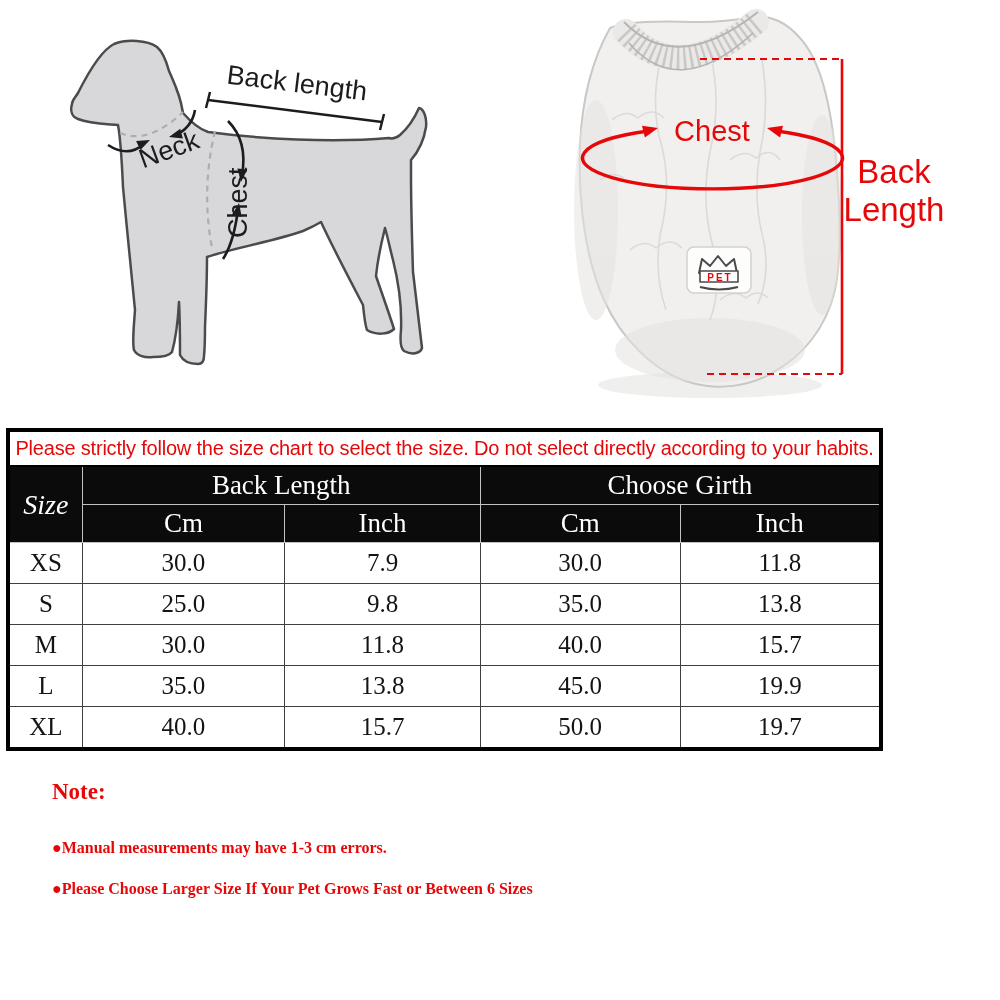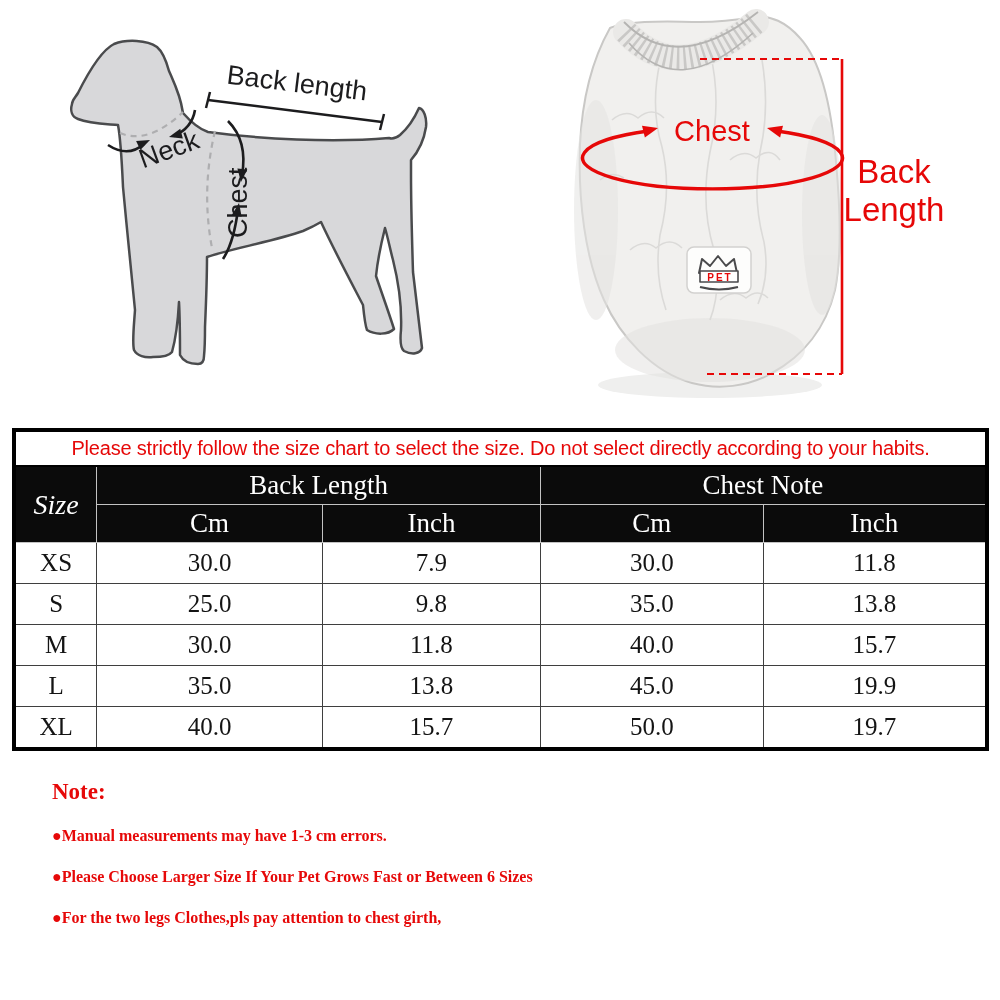--- a/index.html
+++ b/index.html
@@ -12,37 +12,37 @@
 
   #dog-svg text{font-family:"Liberation Sans",sans-serif;fill:#1c1c1e;}
   .dog-label{font-size:27px;}
   #garment-svg text{font-family:"Liberation Sans",sans-serif;fill:#e60808;}
   .garment-chest{font-size:29px;}
   .garment-back{font-size:33px;}
   .tag-text{font-family:"Liberation Serif",serif;font-size:10px;font-weight:bold;
             letter-spacing:2px;fill:#3c3c3e;}
 
   
-  .size-table-wrap{position:absolute;left:12px;top:428px;width:977px;}
+  .size-table-wrap{position:absolute;left:6px;top:428px;width:877px;}
   table.size-table{width:100%;border-collapse:collapse;border:4px solid #000;
                    table-layout:fixed;font-family:"Liberation Serif",serif;}
   table.size-table td{text-align:center;vertical-align:middle;overflow:hidden;}
   td.notice{background:#fff;color:#e60808;font-family:"Liberation Sans",sans-serif;
             font-size:20px;letter-spacing:-0.2px;height:31px;border-bottom:2px solid #000;}
   tr.head td{background:#0b0b0b;color:#fff;border:1px solid #c3c3c3;
              font-size:27px;height:35px;}
   tr.head td.hsize{font-size:28px;font-style:italic;}
   tr.body td{background:#fff;color:#141414;border:1px solid #3f3f3f;
              font-size:25px;height:38px;}
 
   
   .notes{position:absolute;left:52px;top:780px;width:920px;color:#e60808;
          font-family:"Liberation Serif",serif;font-weight:bold;}
   .notes p{margin:0 0 17px 0;font-size:16px;line-height:24px;}
-  .notes p.note-title{margin-bottom:20px;font-size:23px;}
+  .notes p.note-title{margin-bottom:32px;font-size:23px;}
 </style>
 </head>
 <body>
 
 <div class="canvas">
 
   <svg id="dog-svg" width="440" height="400" viewBox="0 0 440 400">
     <path fill="#d8d8da" stroke="#4a4b4d" stroke-width="2.5" stroke-linejoin="round" d="M 163,103 C 162,97 161,92 159,86 C 155,74 152,68 149,61 C 146,50 143,42 137,37
          C 127,30 107,29 94,34 C 82,40 69,61 58,83 C 55,88 52,90 52,94 C 50,101 52,107 58,109
          C 70,114 88,114 98,115 C 101,131 102,155 103,177 C 107,220 112,270 115,300
@@ -152,21 +152,21 @@
         <col style="width:22.9%">
           <col style="width:23%">
       </colgroup>
       <tbody>
         <tr>
           <td colspan="5" class="notice">Please strictly follow the size chart to select the size. Do not select directly according to your habits.</td>
         </tr>
         <tr class="head">
           <td rowspan="2" class="hsize">Size</td>
           <td colspan="2">Back Length</td>
-          <td colspan="2">Chest Note</td>
+          <td colspan="2">Choose Girth</td>
         </tr>
         <tr class="head">
           <td>Cm</td>
           <td>Inch</td>
           <td>Cm</td>
           <td>Inch</td>
         </tr>
         <tr class="body">
           <td>XS</td>
           <td>30.0</td>
@@ -203,16 +203,15 @@
           <td>19.7</td>
         </tr>
       </tbody>
     </table>
   </div>
 
   <div class="notes">
     <p class="note-title">Note:</p>
     <p>●Manual measurements may have 1-3 cm errors.</p>
     <p>●Please Choose Larger Size If Your Pet Grows Fast or Between 6 Sizes</p>
-    <p>●For the two legs Clothes,pls pay attention to chest girth,</p>
   </div>
 
 </div>
 
 </body></html>

